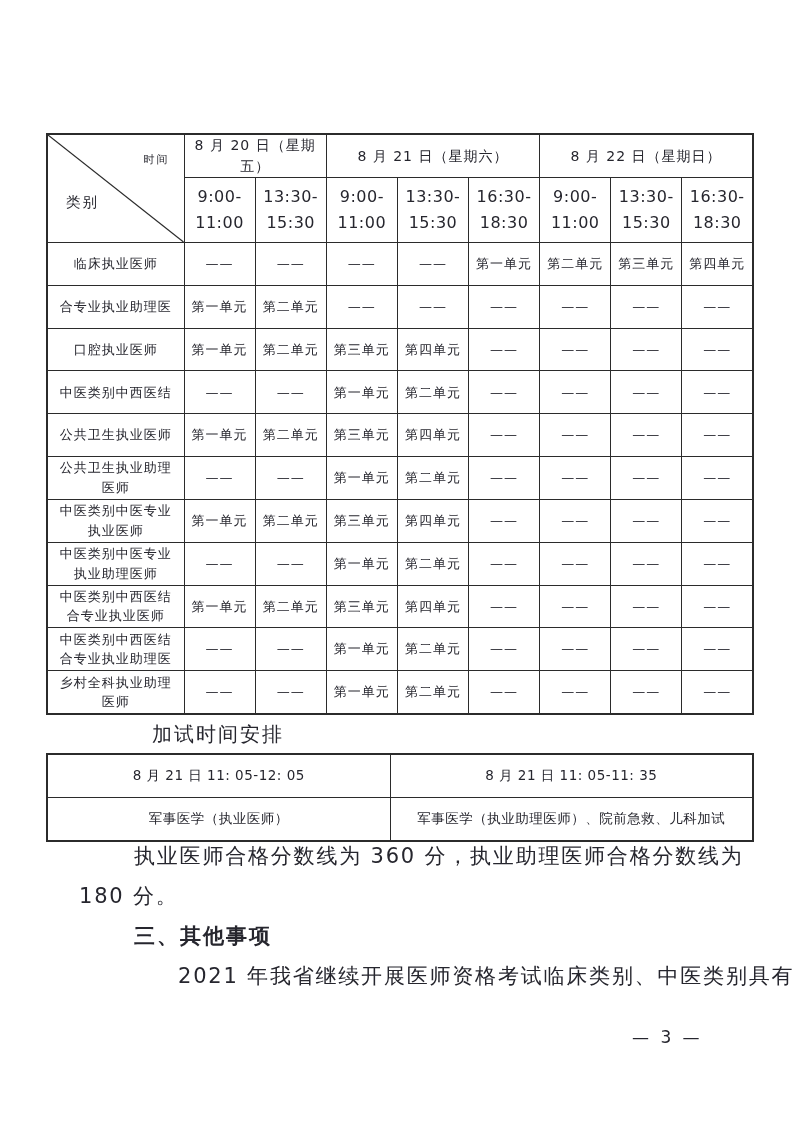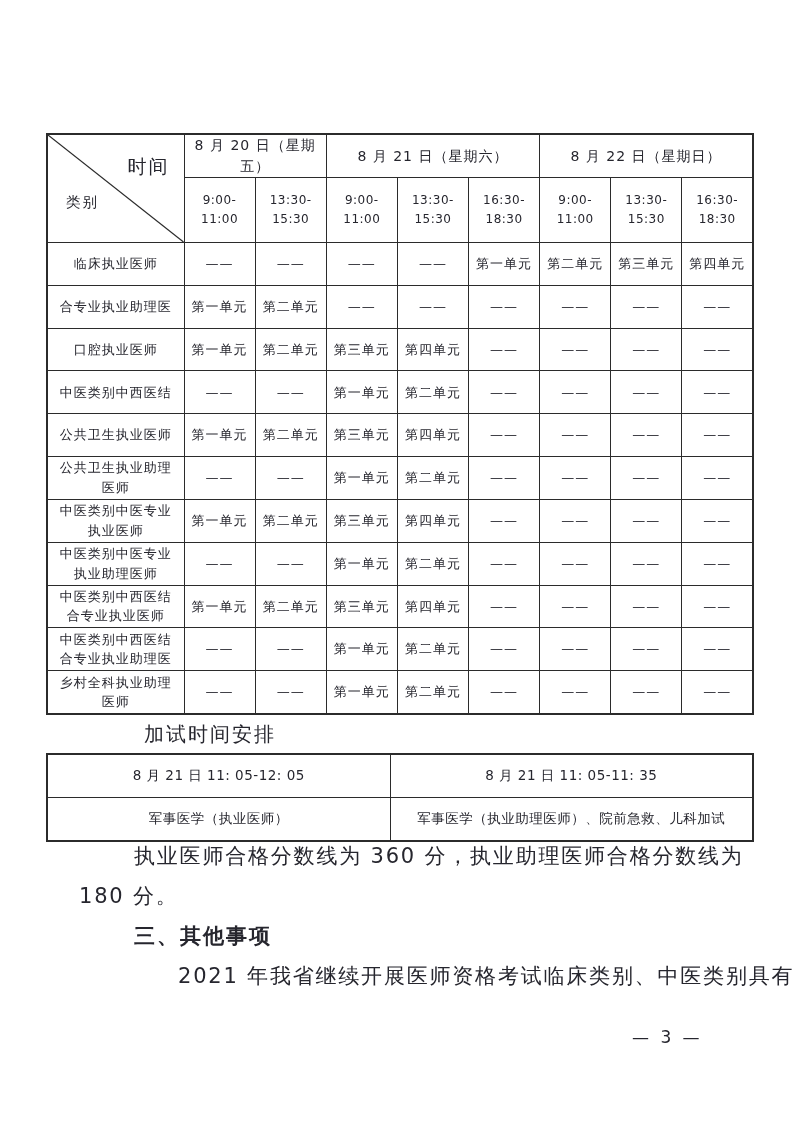--- a/index.html
+++ b/index.html
@@ -16,33 +16,33 @@
     border-collapse:collapse;table-layout:fixed;
     border:2px solid #2b2b2b;
   }
   table.sched th, table.sched td{
     border:1px solid #2b2b2b;
     font-weight:normal;text-align:center;vertical-align:middle;
     font-size:13px;letter-spacing:1px;line-height:1.5;
     padding:0 1px;overflow:hidden;
   }
   table.sched thead tr.day-row th{height:37px;font-size:14px;letter-spacing:1px;}
-  table.sched thead tr.time-row th{height:64px;font-size:12px;letter-spacing:0.5px;}
+  table.sched thead tr.time-row th{height:64px;font-size:16px;letter-spacing:0.5px;}
   table.sched tbody td{height:41px;}
   .time-line{display:block;line-height:1.6;}
 
   
   th.corner{position:relative;padding:0;}
   th.corner svg{position:absolute;inset:0;width:100%;height:100%;}
-  .corner-time{position:absolute;top:17px;right:14px;font-size:19px;letter-spacing:2px;}
+  .corner-time{position:absolute;top:17px;right:14px;font-size:11px;letter-spacing:2px;}
   .corner-cat {position:absolute;top:57px;left:18px;font-size:14.5px;letter-spacing:2px;}
 
   
   .extra-title{
-    position:absolute;left:144px;top:721px;
+    position:absolute;left:152px;top:721px;
     font-size:20px;letter-spacing:2px;
   }
   table.extra{
     position:absolute;left:46px;top:753px;width:708px;height:86px;
     border-collapse:collapse;table-layout:fixed;
     border:2px solid #2b2b2b;
   }
   table.extra td{
     border:1px solid #2b2b2b;text-align:center;vertical-align:middle;
     font-size:13.5px;letter-spacing:0.5px;height:42px;padding:0 4px;

